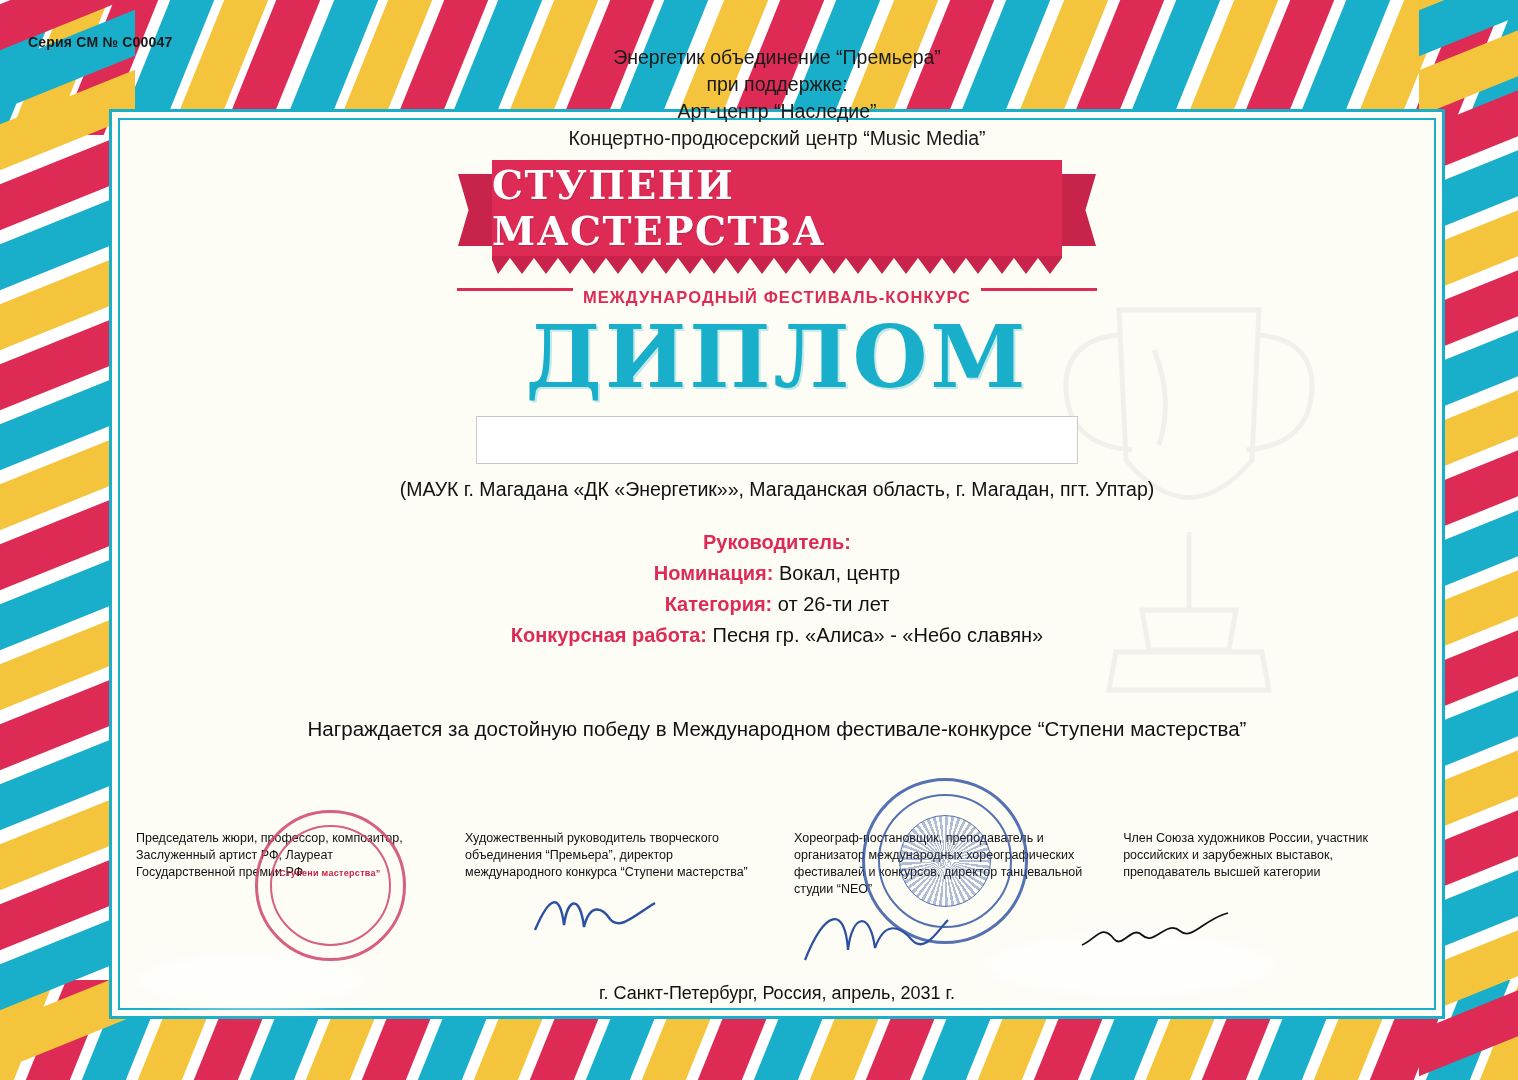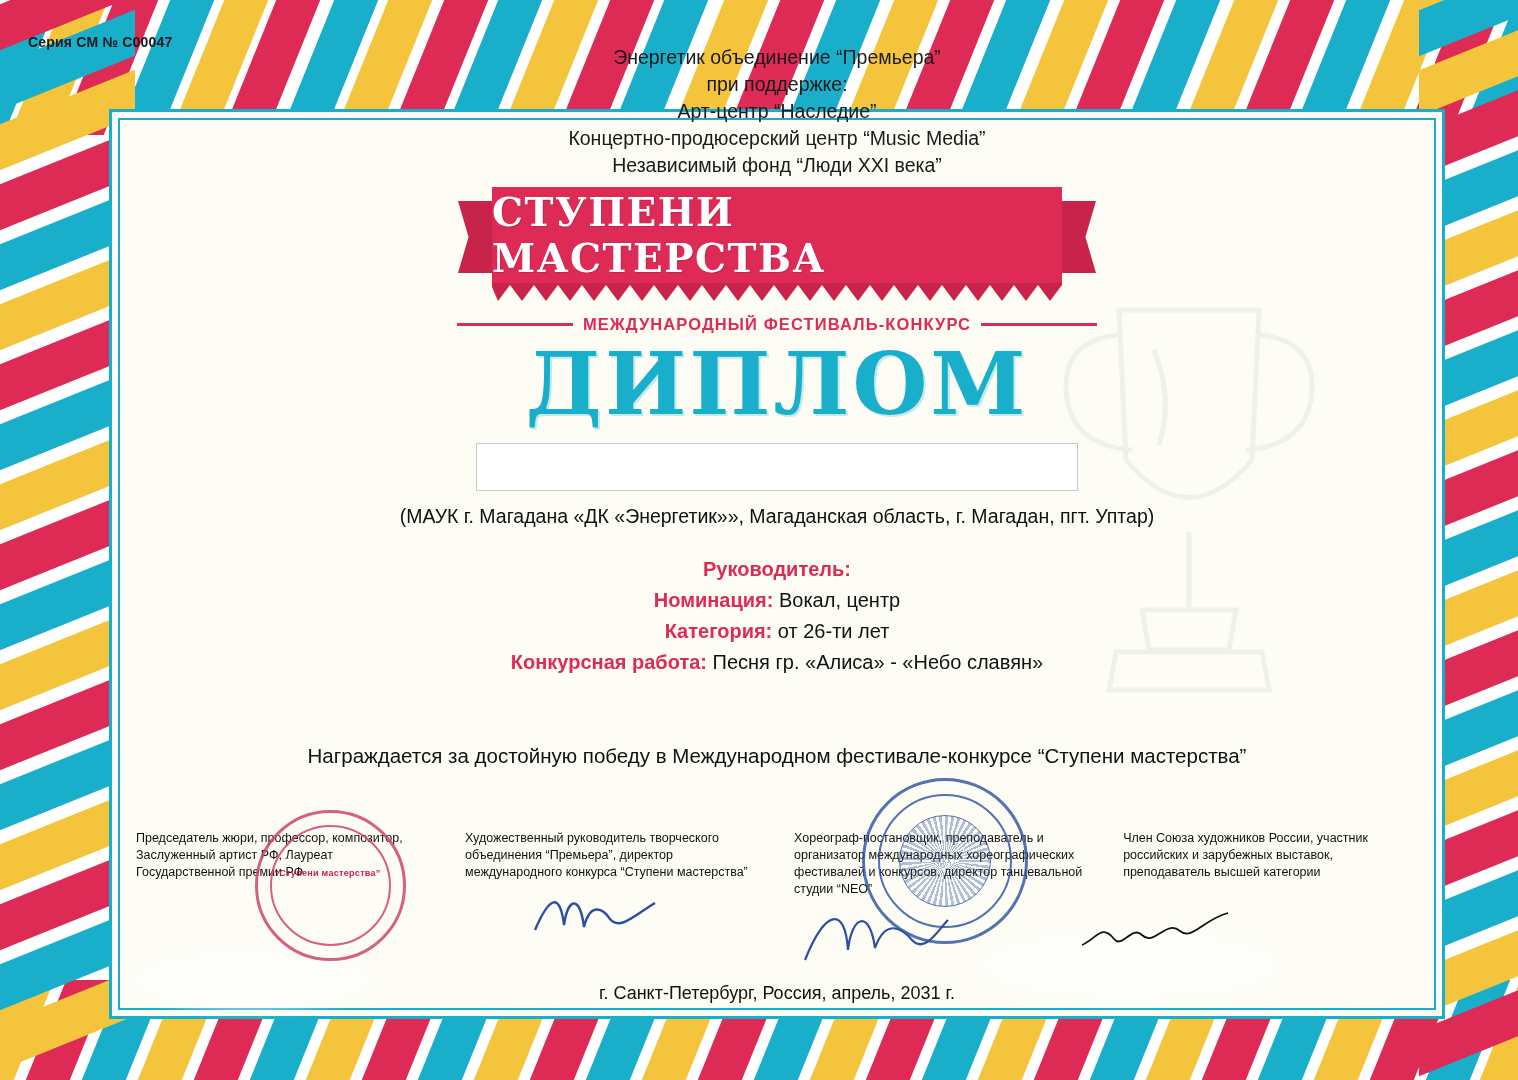--- a/index.html
+++ b/index.html
@@ -141,21 +141,21 @@
     left: 0; top: 96px;
     width: 570px;
     height: 18px;
     overflow: hidden;
   }
 
   .subtitle-row {
     margin: 16px auto 0;
     width: 640px;
     display: flex;
-    align-items: center;
+    align-items: flex-start;
     justify-content: center;
     gap: 10px;
   }
   .subtitle-row .rule {
     flex: 1;
     height: 3px;
     background: #dd2b55;
   }
   .subtitle-row .txt {
     font-size: 16.5px;
@@ -450,21 +450,20 @@
 
   <div class="serial">Серия СМ № С00047</div>
 
   <div class="content">
 
     <div class="org-block">
       <div>Энергетик объединение “Премьера”</div>
       <div>при поддержке:</div>
       <div>Арт-центр “Наследие”</div>
       <div>Концертно-продюсерский центр “Music Media”</div>
-      <div>Независимый фонд “Люди XXI века”</div>
     </div>
 
     <div class="ribbon-wrap">
       <div class="ribbon-tail-l"></div>
       <div class="ribbon-tail-r"></div>
       <div class="ribbon-main">
         <span class="title">СТУПЕНИ МАСТЕРСТВА</span>
       </div>
       <div class="zig">
         <svg width="570" height="18" viewBox="0 0 570 18" preserveAspectRatio="none">

